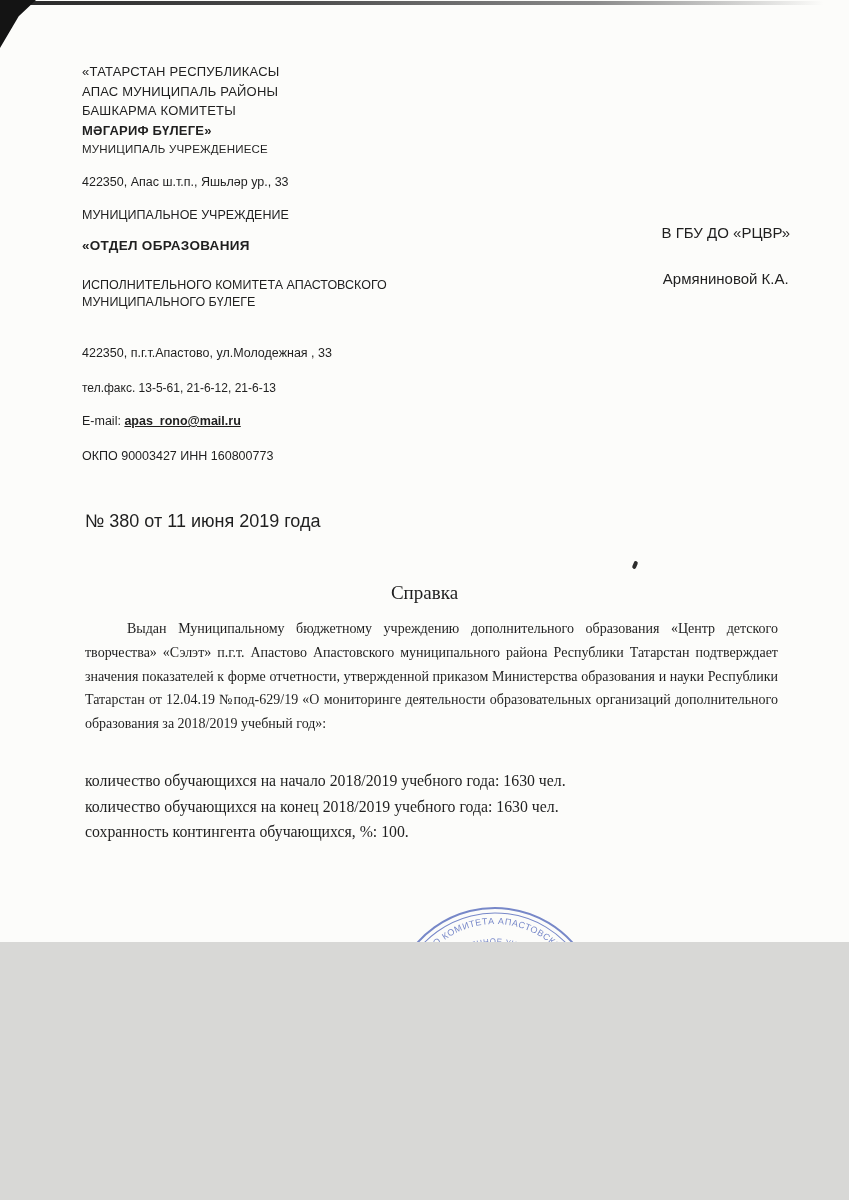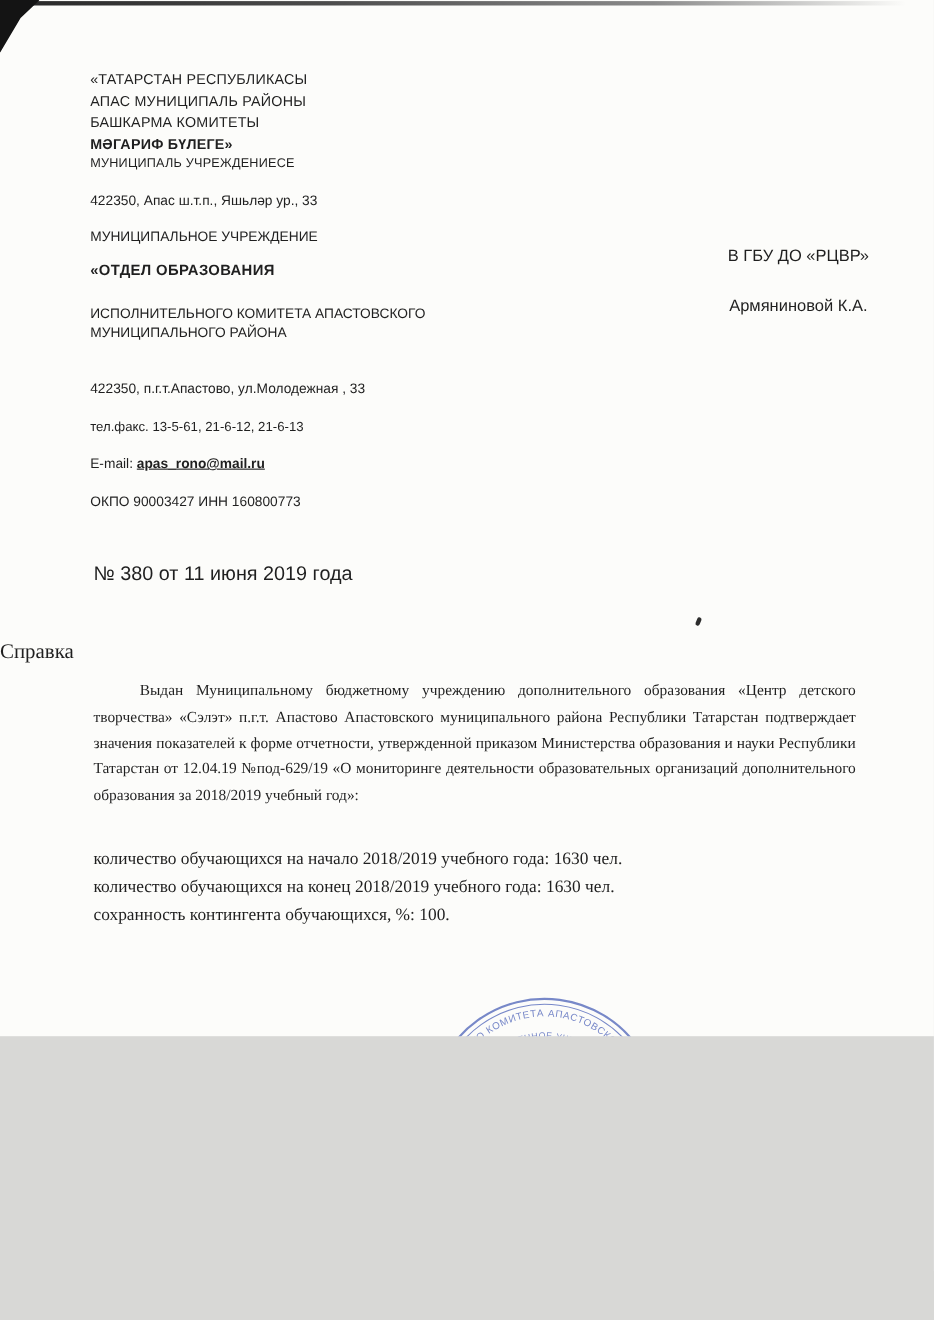--- a/index.html
+++ b/index.html
@@ -38,21 +38,21 @@
   .phone-line{left:82px;top:381px;font-size:12px;}
   .email-line{left:82px;top:414px;font-size:12.5px;}
   .email-line .lnk{font-weight:bold;text-decoration:underline;}
   .codes-line{left:82px;top:449px;font-size:12.5px;}
 
   .addressee{right:59px;top:224px;text-align:center;font-size:15px;line-height:18px;}
   .addressee .l2{margin-top:28px;}
 
   .refno{left:85px;top:511px;font-size:18px;}
 
-  .doc-title{left:0;right:0;top:582px;
+  .doc-title{left:0;right:0;top:582px;text-align:center;
     font-family:"Liberation Serif","DejaVu Serif",serif;font-size:19px;}
 
   .body-text{left:85px;top:617px;width:693px;
     font-family:"Liberation Serif","DejaVu Serif",serif;
     font-size:14px;line-height:23.8px;text-align:justify;}
   .body-text p{margin:0;text-indent:42px;}
 
   .indicators{left:85px;top:768px;width:693px;
     font-family:"Liberation Serif","DejaVu Serif",serif;
     font-size:15.8px;line-height:25.5px;}
@@ -82,21 +82,21 @@
     <div>БАШКАРМА КОМИТЕТЫ</div>
     <div class="b">МӘГАРИФ БҮЛЕГЕ»</div>
     <div class="sub">МУНИЦИПАЛЬ УЧРЕЖДЕНИЕСЕ</div>
   </div>
   <div class="abs addr-tatar">422350, Апас ш.т.п., Яшьләр ур., 33</div>
 
   <div class="abs mu-line">МУНИЦИПАЛЬНОЕ УЧРЕЖДЕНИЕ</div>
   <div class="abs otdel-line">«ОТДЕЛ  ОБРАЗОВАНИЯ</div>
   <div class="abs ispoln">
     <div>ИСПОЛНИТЕЛЬНОГО КОМИТЕТА АПАСТОВСКОГО</div>
-    <div>МУНИЦИПАЛЬНОГО РАЙОНА</div>
+    <div>МУНИЦИПАЛЬНОГО БҮЛЕГЕ</div>
   </div>
   <div class="abs addr-rus">422350, п.г.т.Апастово, ул.Молодежная , 33</div>
   <div class="abs phone-line">тел.факс. 13-5-61, 21-6-12, 21-6-13</div>
   <div class="abs email-line">
     <span>E-mail: </span><span class="lnk">apas_rono@mail.ru</span>
   </div>
   <div class="abs codes-line">ОКПО 90003427 ИНН 160800773</div>
 
   <div class="abs addressee">
     <div>В ГБУ ДО «РЦВР»</div>

